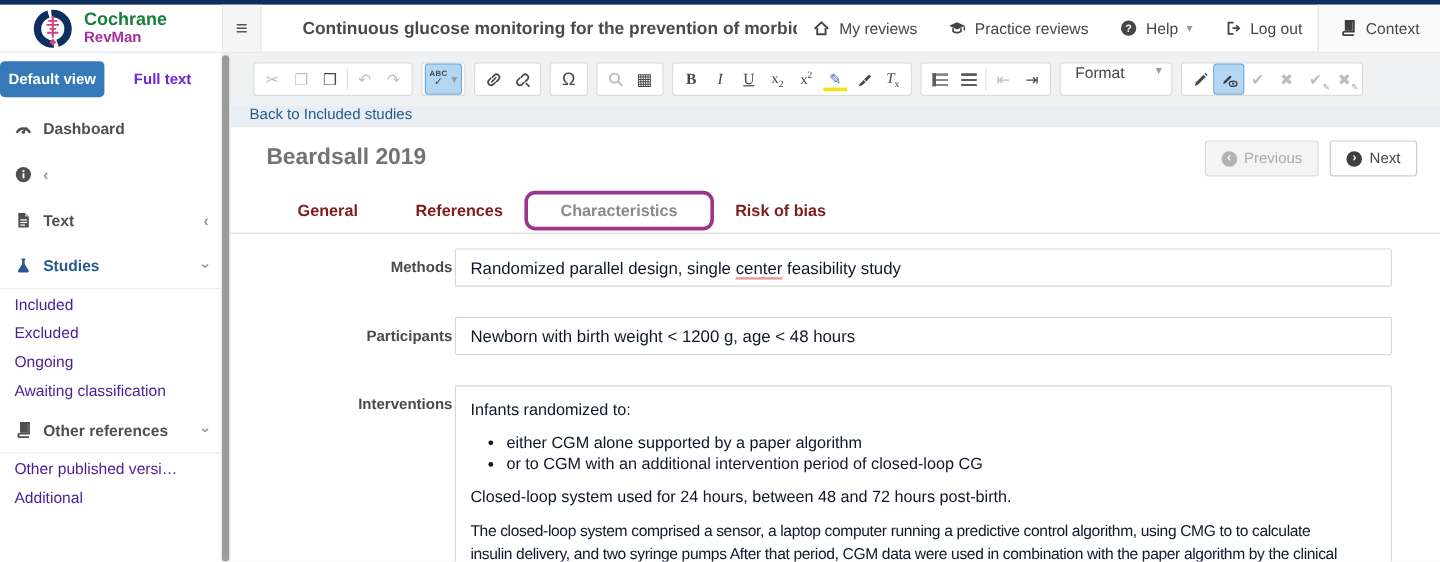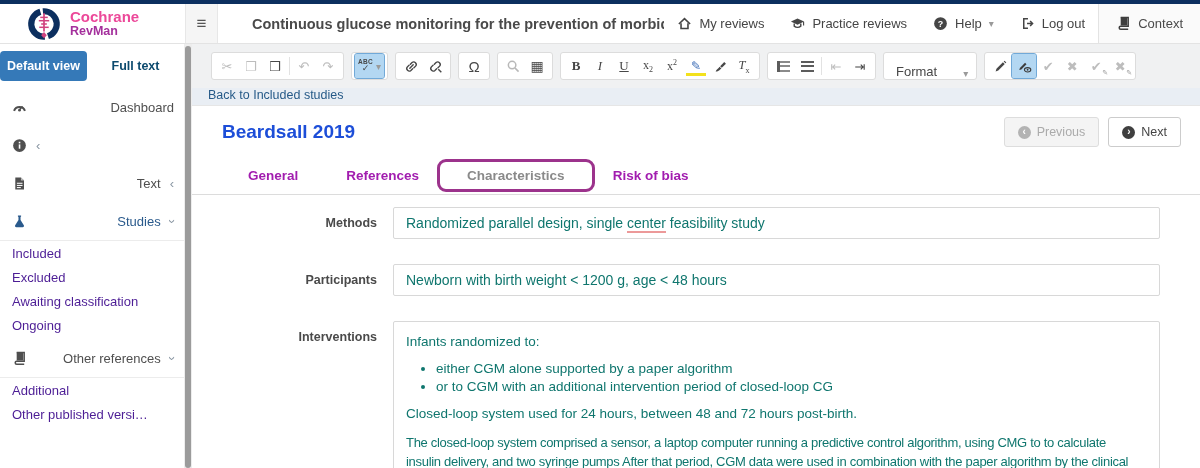--- a/index.html
+++ b/index.html
@@ -5,21 +5,21 @@
   * { box-sizing: border-box; margin: 0; padding: 0; }
   html,body { width:1200px; height:468px; overflow:hidden; background:#fff;
     font-family:"Liberation Sans", sans-serif; color:#4a4a4a; }
 
   
   .topstrip { height:4px; background:#0c2f5f; }
   .header { height:40px; display:flex; align-items:stretch; background:#fff;
     border-bottom:1px solid #e3e3e3; }
   .logo-wrap { width:185px; display:flex; align-items:center; padding-left:27px; gap:9px; flex:none;}
   .brand-text { line-height:1.05; }
-  .brand-name { font-size:15px; font-weight:bold; color:#ec4899; }
+  .brand-name { font-size:15px; font-weight:bold; color:#15803d; }
   .brand-product { font-size:12.5px; font-weight:bold; color:#a4309c; }
   .hamburger { width:33px; flex:none; background:#f5f5f5; border-left:1px solid #e7e7e7;
     border-right:1px solid #e7e7e7; display:flex; align-items:center; justify-content:center;
     font-size:17px; color:#555; cursor:pointer; }
   .doc-title { flex:1; display:flex; align-items:center; padding-left:34px;
     font-size:14.5px; font-weight:bold; color:#4a4a4a; white-space:nowrap; overflow:hidden; }
   .top-nav { display:flex; align-items:stretch; }
   .top-nav .nav-link { display:flex; align-items:center; gap:7px; padding:0 13px;
     font-size:13px; color:#454545; cursor:pointer; }
   .caret { font-size:10px; color:#9a9a9a; }
@@ -33,23 +33,23 @@
   .sb-scrollbar { width:8px; flex:none; background:#ededed; position:relative; }
   .sb-thumb { position:absolute; left:1px; top:2px; bottom:0; width:6px; background:#9b9b9b; border-radius:3px;}
   .main { flex:1; background:#e9eef4; display:flex; flex-direction:column; min-width:0; }
 
   
   .view-tabs { height:44px; display:flex; align-items:center; }
   .btn-defaultview { width:87px; height:30px; background:#3579b8; color:#fff; border:none;
     border-radius:4px; font-size:12.5px; font-weight:bold; cursor:pointer;
     font-family:inherit; }
   .link-fulltext { flex:1; text-align:center; font-size:12.5px; font-weight:bold;
-    color:#0c4a6e; cursor:pointer; }
+    color:#6d28d9; cursor:pointer; }
   .nav-item { height:38px; display:flex; align-items:center; gap:9px; padding:0 10px 0 12px;
-    font-size:13px; font-weight:normal; color:#4f4f4f; cursor:pointer;text-align:right; }
+    font-size:13px; font-weight:bold; color:#4f4f4f; cursor:pointer; }
   .nav-item .lbl { flex:1; }
   .chev { color:#8a97a3; font-size:13px; line-height:1; }
   .chev.down { display:inline-block; transform:rotate(90deg); }
   .nav-item.active { color:#2a5a8c; }
   .sub-list { border-top:1px solid #ececec; padding:1px 0; }
   .sub-item { height:24px; line-height:24px; padding:0 12px; font-size:13px; color:#4c1d95;
     cursor:pointer; white-space:nowrap; overflow:hidden; }
   .sub-list.b2 { border-top:1px solid #ececec; }
   .nav-item.cutoff { margin-top:8px; }
 
@@ -69,57 +69,57 @@
   .abc .c { font-size:9px; margin-top:-1px; }
   .bold-b { font-weight:bold; font-family:"Liberation Serif",serif; }
   .ital { font-style:italic; font-family:"Liberation Serif",serif; }
   .und { text-decoration:underline; font-family:"Liberation Serif",serif;}
   .subsup { font-family:"Liberation Serif",serif; font-size:12px;}
   .subsup sub,.subsup sup { font-size:8px; }
   .hl { position:relative; font-size:12px; }
   .hl::after { content:""; position:absolute; left:2px; right:2px; bottom:2px; height:3px; background:#f3e11c; }
   .clearfmt { font-family:"Liberation Serif",serif; font-style:italic; font-size:12.5px; }
   .clearfmt sub{ font-size:8px; font-style:normal;}
-  .fmt-select { display:flex; align-items:flex-end; gap:26px; background:#fff; border:1px solid #dcdcdc;
+  .fmt-select { display:flex; align-items:flex-start; gap:26px; background:#fff; border:1px solid #dcdcdc;
     border-radius:3px; height:28px; padding:0 8px 0 12px; font-size:13px; color:#474747; cursor:pointer;}
   .lines-ico { width:13px; height:11px; background:
     repeating-linear-gradient(to bottom,#5c5c5c 0 2px,transparent 2px 4.5px); }
   .lines-ico.num { width:13px; background:
     linear-gradient(to right,#5c5c5c 0 3px,transparent 3px 5px),
     repeating-linear-gradient(to bottom,#8a8a8a 0 2px,transparent 2px 4.5px); }
   .tc-mini { position:absolute; right:0; bottom:1px; font-size:7px; color:#9a9a9a; }
 
   
   .breadcrumb { height:14px; padding-left:16px; font-size:12.5px; color:#265a88; }
   .breadcrumb a { color:#265a88; text-decoration:none; cursor:pointer; }
   .panel { flex:1; background:#fff; margin-top:3px; border-top:1px solid #e6e6e6; min-height:0; }
   .panel-head { display:flex; align-items:center; padding:11px 19px 9px 30px; }
-  .study-title { font-size:19px; font-weight:bold; color:#1d4ed8; flex:1; }
+  .study-title { font-size:19px; font-weight:bold; color:#737373; flex:1; }
   .btn { height:30px; display:flex; align-items:center; gap:6px; padding:0 13px; background:#fff;
     border:1px solid #ccc; border-radius:3px; font-size:12.5px; color:#454545; cursor:pointer;
     margin-left:9px; font-family:inherit; }
   .btn.disabled { background:#f4f4f4; border-color:#ddd; color:#ababab; cursor:default; }
   .circ { width:13px; height:13px; border-radius:50%; background:#3f3f3f; color:#fff; font-size:10px;
     line-height:12px; text-align:center; font-weight:bold; flex:none; }
   .btn.disabled .circ { background:#b3b3b3; }
 
   .tabs-row { display:flex; align-items:center; height:39px; padding-left:43px;
     border-bottom:1px solid #dcdcdc; }
-  .tab { padding:0 24px; font-size:13.5px; font-weight:bold; color:#a21caf; cursor:pointer; }
+  .tab { padding:0 24px; font-size:13.5px; font-weight:bold; color:#7f1d1d; cursor:pointer; }
   .tab.active { color:#8a8a8a; position:relative; }
   .tab.active::before { content:""; position:absolute; left:-6px; right:-6px; top:-9px; bottom:-9px;
     border:3px solid #9c338c; border-radius:9px; pointer-events:none; }
 
   
   .fields { padding:12px 40px 0 30px; }
   .field-row { display:flex; margin-bottom:25px; }
   .field-label { width:155px; flex:none; text-align:right; font-size:12.5px; font-weight:bold;
     color:#4a4a4a; padding-top:9px; }
-  .field-box { flex:1; margin-left:16px; background:#fff; border:1px solid #d8d8d8; border-radius:2px;
-    padding:6px 12px; font-size:14px; color:#0f766e; line-height:18px; min-width:0; }
+  .field-box { flex:1; margin-left:2px; background:#fff; border:1px solid #d8d8d8; border-radius:2px;
+    padding:6px 12px; font-size:14px; color:#0f172a; line-height:18px; min-width:0; }
   .field-box.multi { padding:8px 12px 10px; font-size:13.5px; }
   .fb-p { margin:3px 0 10px; }
   .field-box ul { margin:0 0 10px; padding-left:30px; }
   .field-box li { margin:1px 0; line-height:16.5px; }
   .fb-pre { white-space:pre-line; line-height:19px; font-size:13px; letter-spacing:-0.3px; margin:2px 0 0; }
   .misspell { border-bottom:2px solid #ec9999; }
 </style>
 </head>
 <body>
 
@@ -224,34 +224,34 @@
       <div class="nav-item active">
         <svg class="i14" viewBox="0 0 16 16">
           <path d="M6.3 1.6 h3.4 v1 l-.6.5 v3.3 l3.5 5.5 c.6.9-.1 2.1-1.2 2.1 H4.6 c-1.1 0-1.8-1.2-1.2-2.1 L6.9 6.4 V3.1 l-.6-.5 Z" fill="#2a5a8c"></path>
         </svg>
         <span class="lbl">Studies</span>
         <span class="chev down">›</span>
       </div>
       <div class="sub-list">
         <div class="sub-item">Included</div>
         <div class="sub-item">Excluded</div>
+        <div class="sub-item">Ongoing</div>
         <div class="sub-item">Awaiting classification</div>
-        <div class="sub-item">Ongoing</div>
       </div>
       <div class="nav-item">
         <svg class="i14" viewBox="0 0 16 16">
           <path d="M5 1.5 H13 V11 H5 A1.6 1.6 0 0 0 5 14.2 H13" fill="none" stroke="#4f4f4f" stroke-width="1.6"></path>
           <path d="M5 1.5 H12 V10.2 H5 Z" fill="#4f4f4f"></path>
         </svg>
         <span class="lbl">Other references</span>
         <span class="chev down">›</span>
       </div>
       <div class="sub-list b2">
+        <div class="sub-item">Other published versi…</div>
         <div class="sub-item">Additional</div>
-        <div class="sub-item">Other published versi…</div>
       </div>
       <div class="nav-item cutoff">
         
         
       </div>
     </nav>
   </div>
   <div class="sb-scrollbar">
     <div class="sb-thumb"></div>
   </div>

